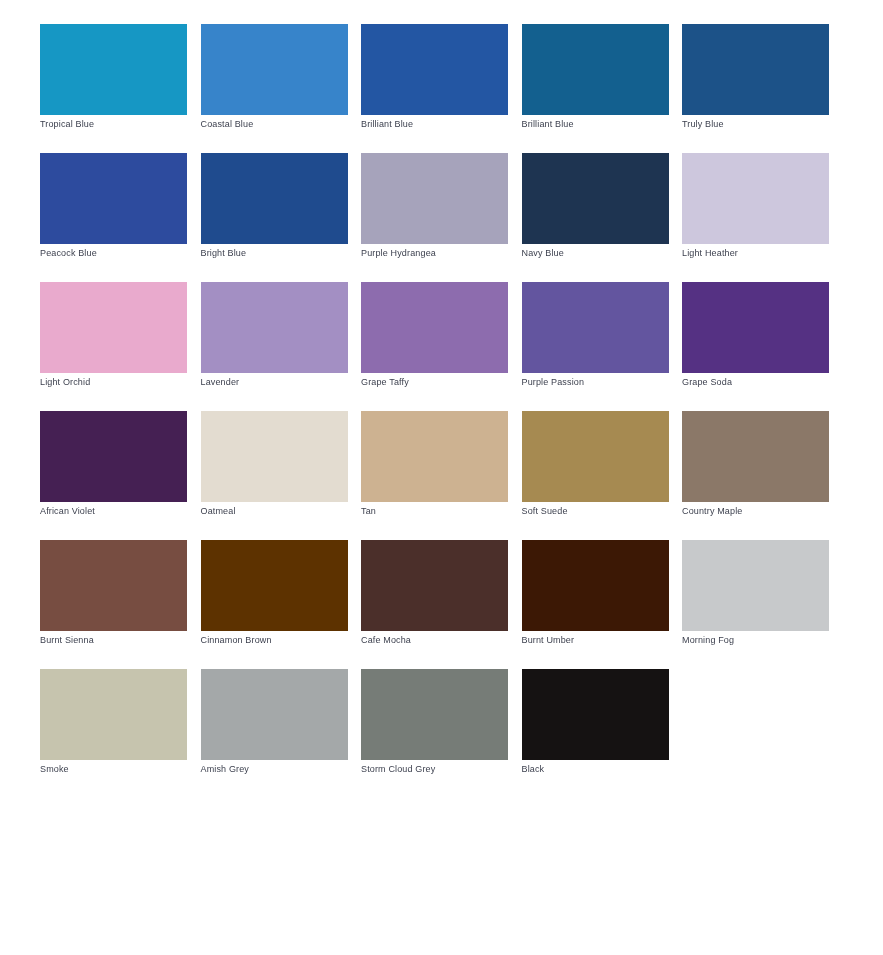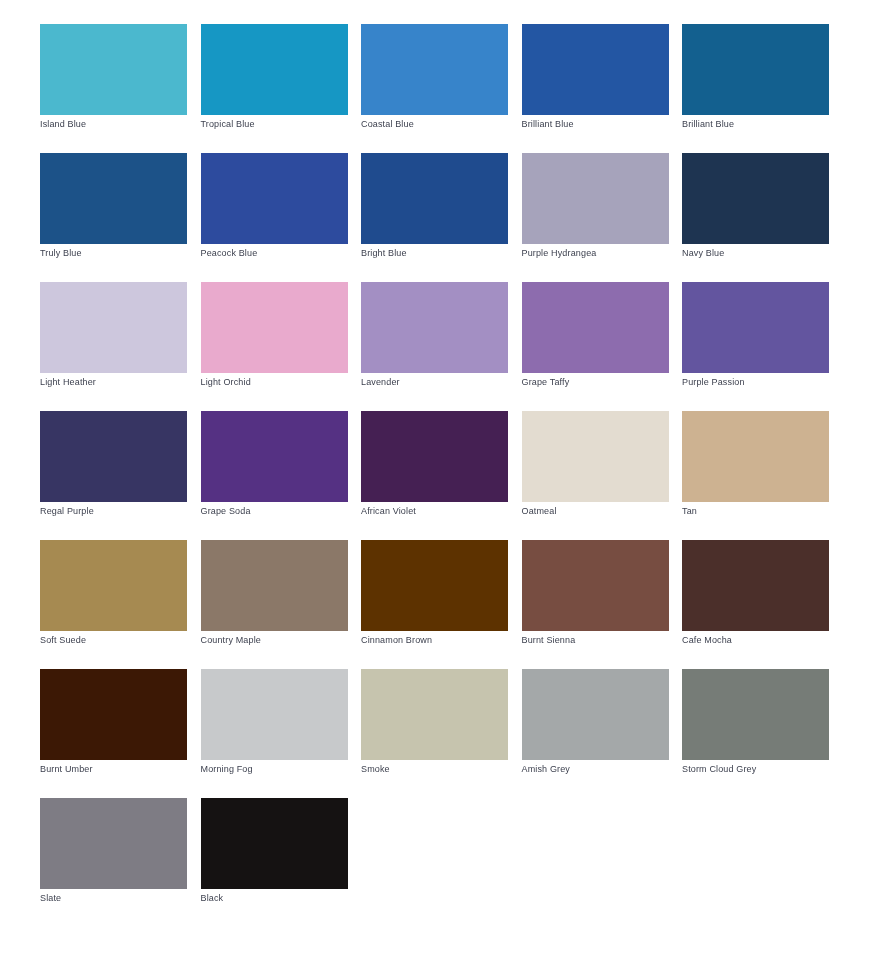--- a/index.html
+++ b/index.html
@@ -50,24 +50,20 @@
     color: #3b3f4d;
     white-space: nowrap;
   }
 </style>
 </head>
 <body style="background: rgb(255, 255, 255);">
 
 <div class="palette-sheet">
   <div class="swatch-grid">
       <div class="swatch-cell">
-        <span class="swatch-chip" style="background: rgb(75, 184, 206);"></span>
-        <span class="swatch-label">Island Blue</span>
-      </div>
-      <div class="swatch-cell">
         <span class="swatch-chip" style="background: rgb(22, 151, 196);"></span>
         <span class="swatch-label">Tropical Blue</span>
       </div>
       <div class="swatch-cell">
         <span class="swatch-chip" style="background: rgb(55, 132, 202);"></span>
         <span class="swatch-label">Coastal Blue</span>
       </div>
       <div class="swatch-cell">
         <span class="swatch-chip" style="background: rgb(35, 86, 163);"></span>
         <span class="swatch-label">Brilliant Blue</span>
@@ -110,24 +106,20 @@
       </div>
       <div class="swatch-cell">
         <span class="swatch-chip" style="background: rgb(141, 108, 174);"></span>
         <span class="swatch-label">Grape Taffy</span>
       </div>
       <div class="swatch-cell">
         <span class="swatch-chip" style="background: rgb(99, 85, 159);"></span>
         <span class="swatch-label">Purple Passion</span>
       </div>
       <div class="swatch-cell">
-        <span class="swatch-chip" style="background: rgb(55, 53, 99);"></span>
-        <span class="swatch-label">Regal Purple</span>
-      </div>
-      <div class="swatch-cell">
         <span class="swatch-chip" style="background: rgb(85, 49, 131);"></span>
         <span class="swatch-label">Grape Soda</span>
       </div>
       <div class="swatch-cell">
         <span class="swatch-chip" style="background: rgb(69, 32, 83);"></span>
         <span class="swatch-label">African Violet</span>
       </div>
       <div class="swatch-cell">
         <span class="swatch-chip" style="background: rgb(227, 220, 208);"></span>
         <span class="swatch-label">Oatmeal</span>
@@ -138,26 +130,26 @@
       </div>
       <div class="swatch-cell">
         <span class="swatch-chip" style="background: rgb(166, 138, 81);"></span>
         <span class="swatch-label">Soft Suede</span>
       </div>
       <div class="swatch-cell">
         <span class="swatch-chip" style="background: rgb(139, 120, 104);"></span>
         <span class="swatch-label">Country Maple</span>
       </div>
       <div class="swatch-cell">
+        <span class="swatch-chip" style="background: rgb(119, 77, 65);"></span>
+        <span class="swatch-label">Burnt Sienna</span>
+      </div>
+      <div class="swatch-cell">
         <span class="swatch-chip" style="background: rgb(93, 50, 0);"></span>
         <span class="swatch-label">Cinnamon Brown</span>
-      </div>
-      <div class="swatch-cell">
-        <span class="swatch-chip" style="background: rgb(119, 77, 65);"></span>
-        <span class="swatch-label">Burnt Sienna</span>
       </div>
       <div class="swatch-cell">
         <span class="swatch-chip" style="background: rgb(75, 47, 42);"></span>
         <span class="swatch-label">Cafe Mocha</span>
       </div>
       <div class="swatch-cell">
         <span class="swatch-chip" style="background: rgb(60, 24, 5);"></span>
         <span class="swatch-label">Burnt Umber</span>
       </div>
       <div class="swatch-cell">
@@ -170,21 +162,17 @@
       </div>
       <div class="swatch-cell">
         <span class="swatch-chip" style="background: rgb(164, 168, 169);"></span>
         <span class="swatch-label">Amish Grey</span>
       </div>
       <div class="swatch-cell">
         <span class="swatch-chip" style="background: rgb(118, 124, 119);"></span>
         <span class="swatch-label">Storm Cloud Grey</span>
       </div>
       <div class="swatch-cell">
-        <span class="swatch-chip" style="background: rgb(126, 124, 132);"></span>
-        <span class="swatch-label">Slate</span>
-      </div>
-      <div class="swatch-cell">
         <span class="swatch-chip" style="background: rgb(21, 18, 18);"></span>
         <span class="swatch-label">Black</span>
       </div>
     </div>
 </div>
 
 </body></html>

